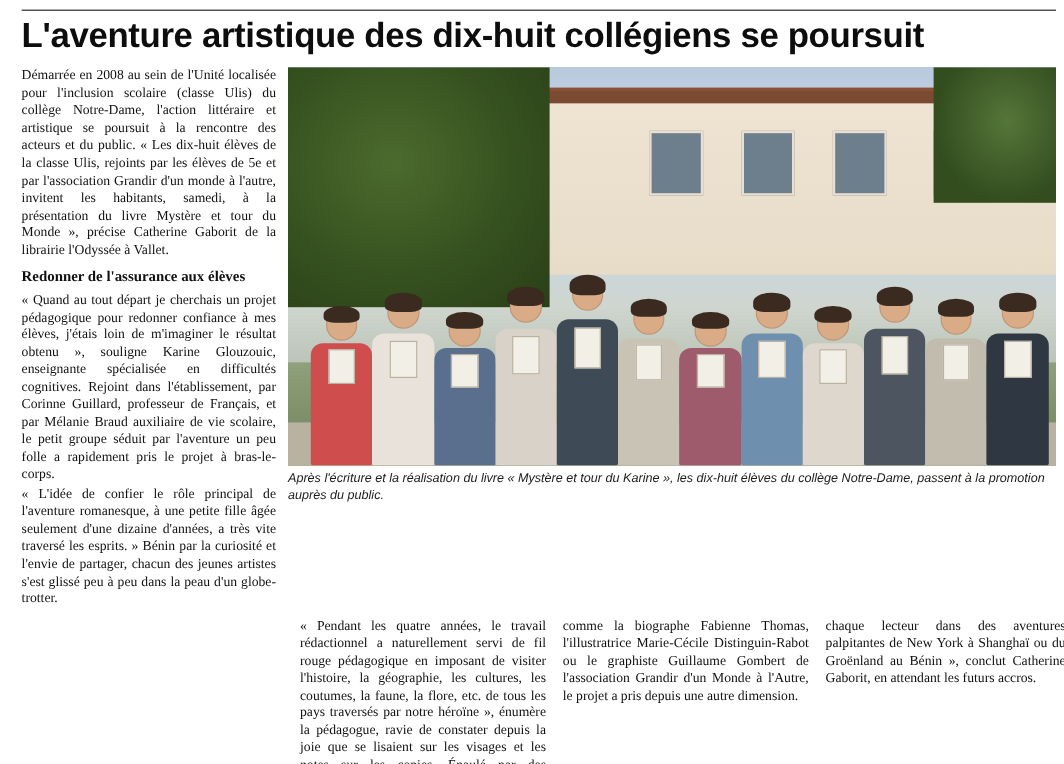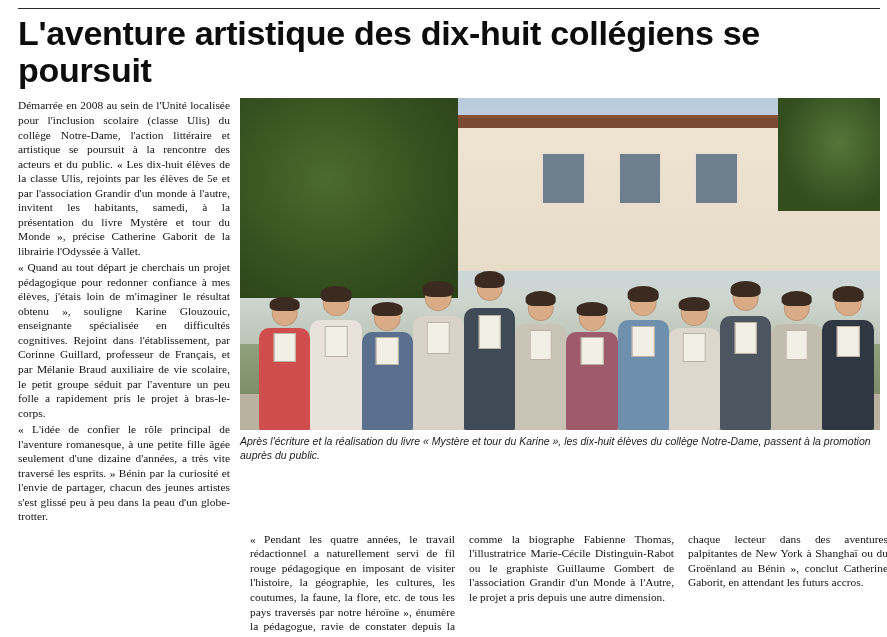--- a/index.html
+++ b/index.html
@@ -27,21 +27,21 @@
   }
   .kicker-rule {
     border: 0;
     border-top: 1px solid #2b2b2b;
     margin: 0 0 6px 0;
     width: 862px;
   }
   .headline {
     font-family: "Liberation Sans", sans-serif;
     font-weight: bold;
-    font-size: 34px;
+    font-size: 29px;
     line-height: 1.08;
     color: #0d0d0d;
     margin: 0 0 10px 0;
     letter-spacing: -0.3px;
   }
 
   .upper {
     display: flex;
     gap: 10px;
     align-items: flex-start;
@@ -167,20 +167,21 @@
 <div class="page">
 
   <hr class="kicker-rule">
 
   <h1 class="headline">L'aventure artistique des dix-huit collégiens se poursuit</h1>
 
   <div class="upper">
 
     <div class="col-left body-col">
       <p>Démarrée en 2008 au sein de l'Unité localisée pour l'inclusion scolaire (classe Ulis) du collège Notre-Dame, l'action littéraire et artistique se poursuit à la rencontre des acteurs et du public. « Les dix-huit élèves de la classe Ulis, rejoints par les élèves de 5e et par l'association Grandir d'un monde à l'autre, invitent les habitants, samedi, à la présentation du livre Mystère et tour du Monde », précise Catherine Gaborit de la librairie l'Odyssée à Vallet.</p>
+      <div class="subhead">Redonner de l'assurance aux élèves</div>
       <p>« Quand au tout départ je cherchais un projet pédagogique pour redonner confiance à mes élèves, j'étais loin de m'imaginer le résultat obtenu », souligne Karine Glouzouic, enseignante spécialisée en difficultés cognitives. Rejoint dans l'établissement, par Corinne Guillard, professeur de Français, et par Mélanie Braud auxiliaire de vie scolaire, le petit groupe séduit par l'aventure un peu folle a rapidement pris le projet à bras-le-corps.</p>
       <p>« L'idée de confier le rôle principal de l'aventure romanesque, à une petite fille âgée seulement d'une dizaine d'années, a très vite traversé les esprits. » Bénin par la curiosité et l'envie de partager, chacun des jeunes artistes s'est glissé peu à peu dans la peau d'un globe-trotter.</p>
     </div>
 
     <div class="photo-wrap">
       <div class="photo">
         <div class="ph-sky"></div>
         <div class="ph-roof"></div>
         <div class="ph-building"></div>
         <div class="ph-win" style="left:47%;top:16%;width:7%;height:16%;"></div>

